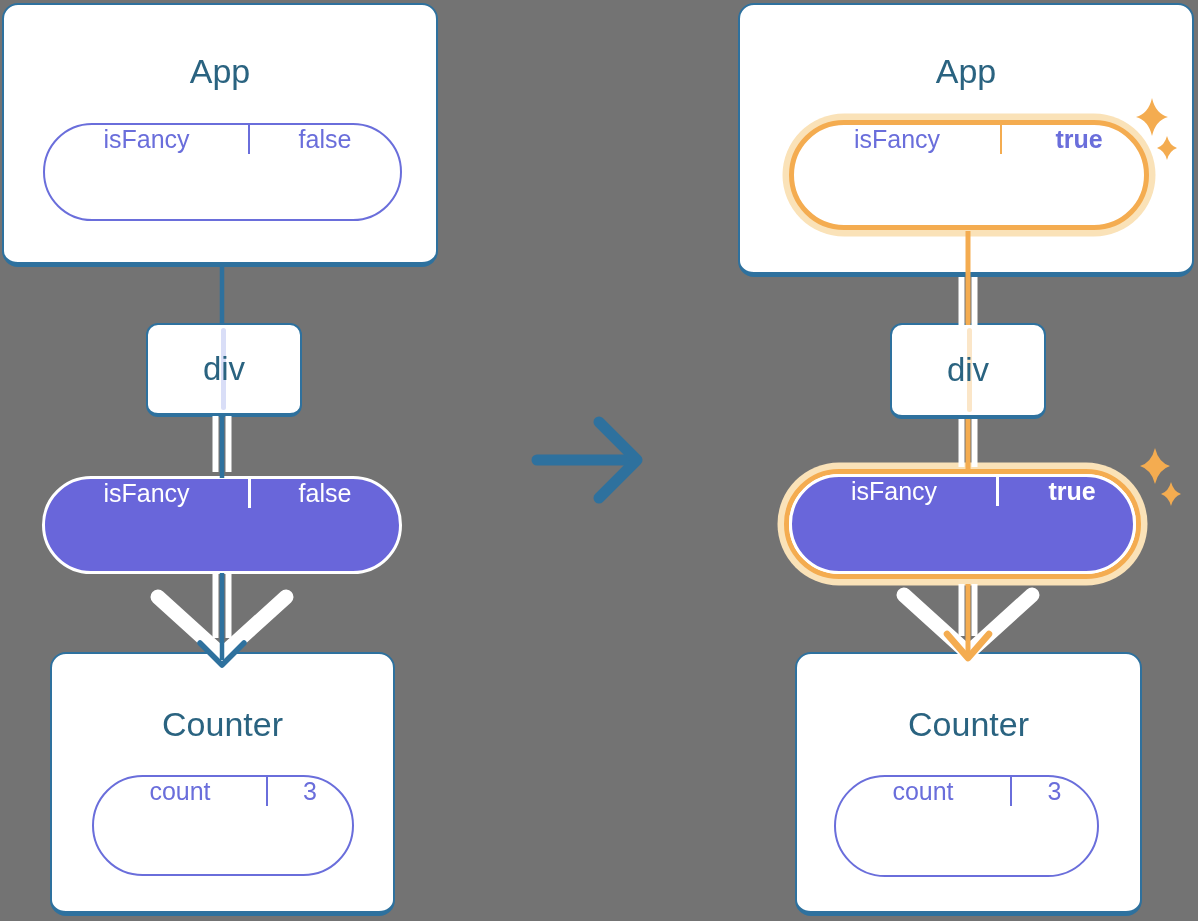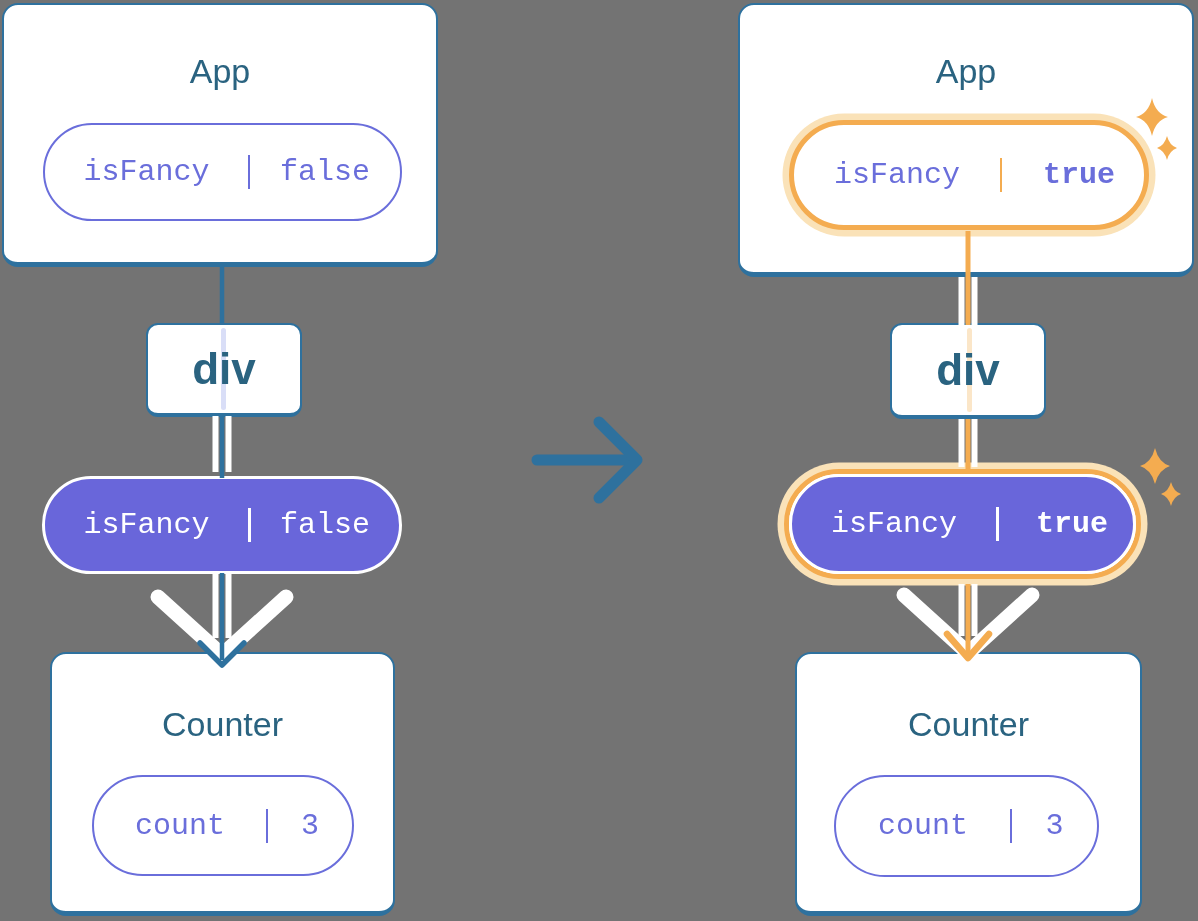--- a/index.html
+++ b/index.html
@@ -16,30 +16,30 @@
   }
   .card-title{
     position:absolute;left:0;right:0;text-align:center;
     font-size:34px;font-weight:500;color:#2A6380;line-height:40px;
   }
   .div-card{
     border-radius:12px;border-bottom-width:4px;
     display:flex;align-items:center;justify-content:center;
   }
   .div-label{
-    position:relative;z-index:2;font-size:44px;font-weight:700;color:#2A6380;
+    position:relative;z-index:2;font-size:33px;font-weight:400;color:#2A6380;
   }
   .passline{
     position:absolute;top:3px;bottom:3px;width:5px;z-index:1;border-radius:3px;
   }
   .passline.lavender{background:#D9DEF7;}
   .passline.paleorange{background:#FBE6C8;}
   .pill{
-    position:absolute;display:flex;align-items:center;
-    border-radius:999px;font-size:30px;font-family:Liberation Mono, monospace;
+    position:absolute;display:flex;align-items:flex-start;
+    border-radius:999px;font-size:25px;
   }
   .cell{display:flex;align-items:center;justify-content:center;min-width:0;}
   .cell-value{flex:1 1 auto;}
   .bold{font-weight:700;padding-left:12px;}
   .pill-outline{border:2.5px solid #6A6EDB;color:#6A6EDB;background:#fff;}
   .pill-outline .cell-value{border-left:2.5px solid #6A6EDB;}
   .pill-solid{background:#6966DA;border:3px solid #fff;color:#fff;}
   .pill-solid .cell-value{border-left:3px solid #fff;}
   .fancy{
     border:5px solid #F4AC50;box-shadow:0 0 0 6.5px #FAE2B8;

